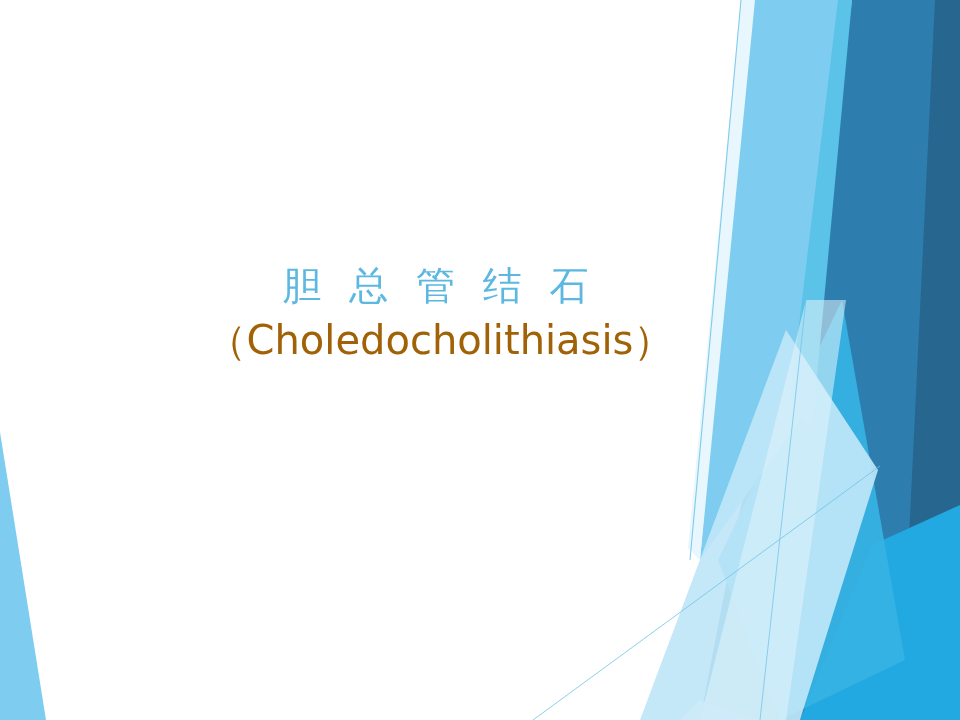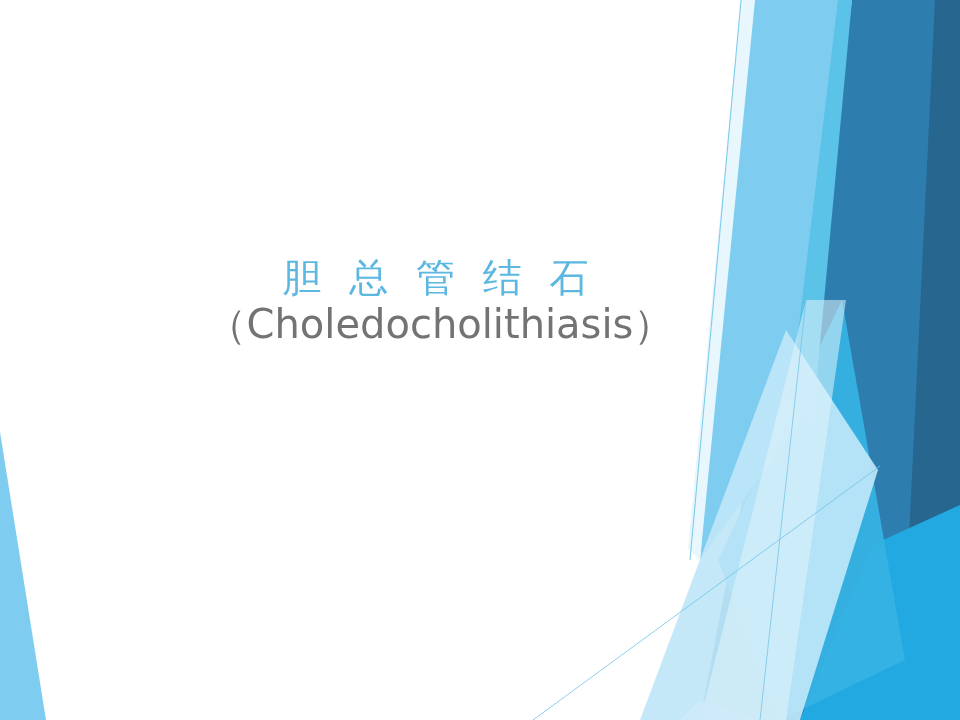--- a/index.html
+++ b/index.html
@@ -35,29 +35,29 @@
     z-index: 5;
   }
   #title-cn {
     font-family: "Liberation Serif", "DejaVu Serif", serif;
     font-size: 39px;
     line-height: 1.18;
     letter-spacing: 9px;
     color: #5cb8e0;
     font-weight: 400;
     white-space: pre;
-    margin: 0;
+    margin: 8px;
     padding: 0;
   }
   #title-en {
     font-family: "DejaVu Sans", "Liberation Sans", sans-serif;
     font-size: 40px;
     line-height: 1.15;
     letter-spacing: 0px;
-    color: #737373;
+    color: #a16207;
     font-weight: 400;
     white-space: pre;
     margin: 0;
     padding: 0;
   }
 </style>
 </head>
 <body>
 
 <div id="slide">

